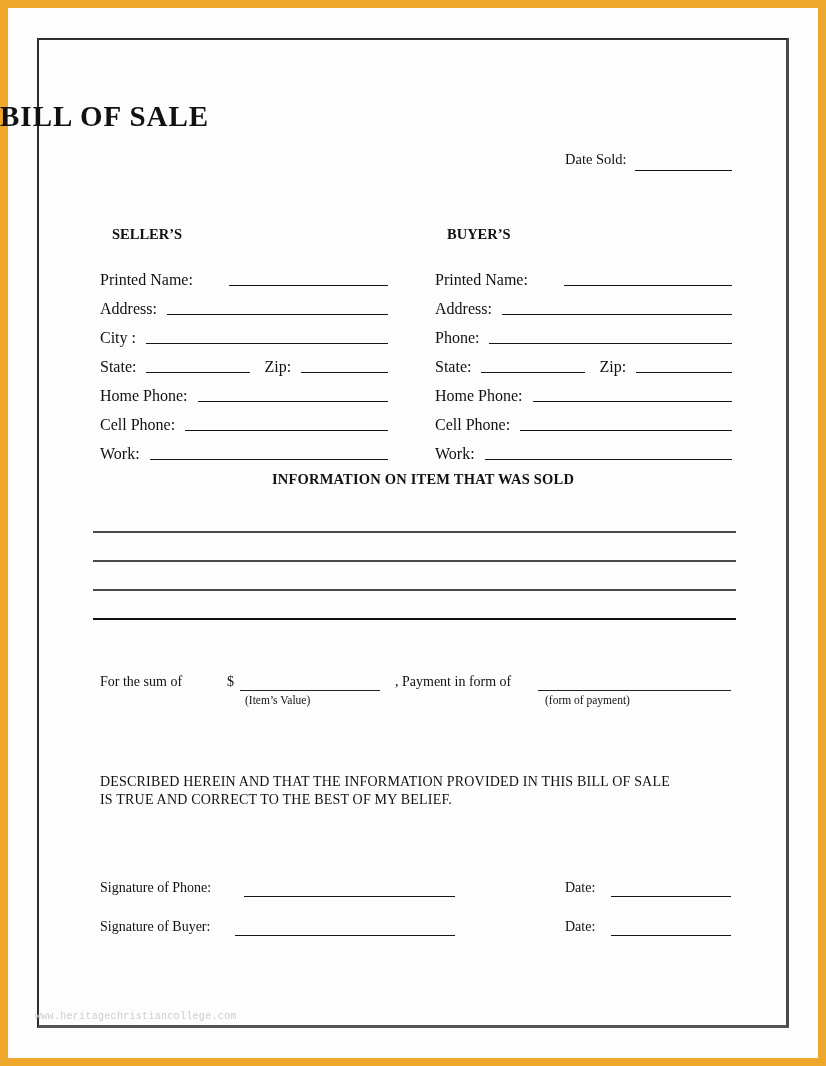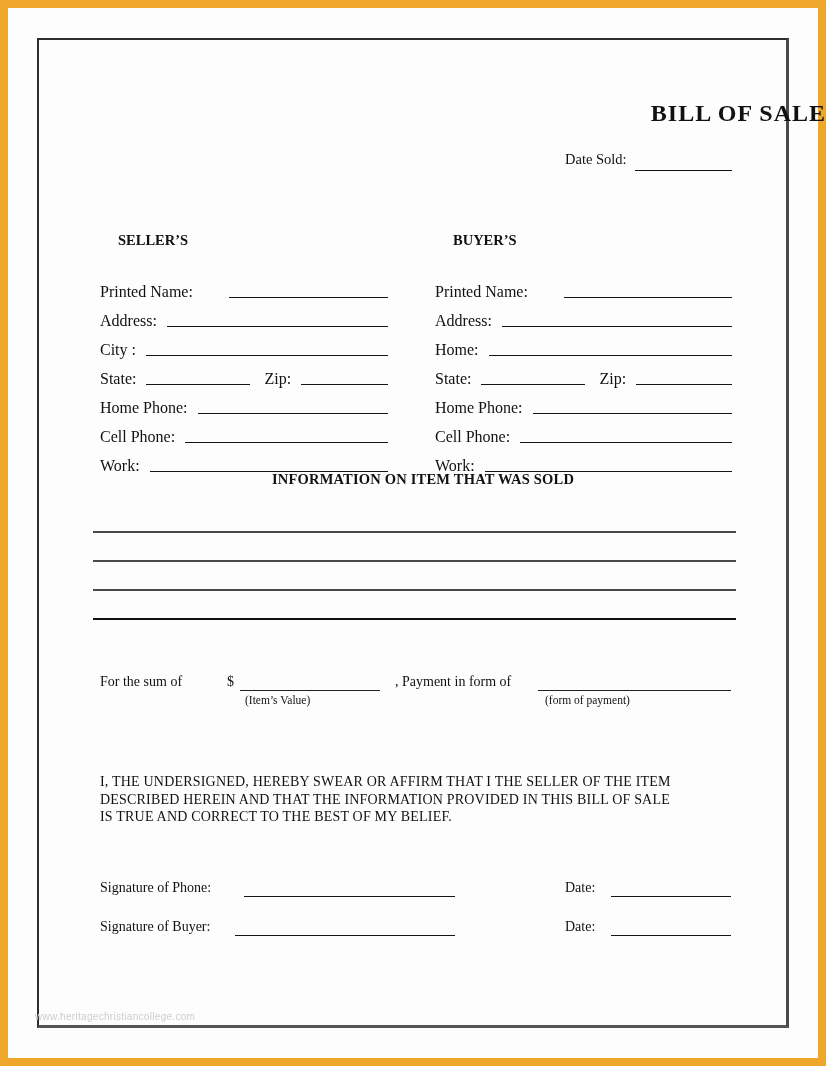--- a/index.html
+++ b/index.html
@@ -18,31 +18,31 @@
   .frame{
     position:absolute;left:37px;top:38px;width:752px;height:990px;
     box-sizing:border-box;
     border:2px solid #2E2E2E;
     border-right:3px solid #4A4A4A;
     border-bottom:3px solid #555;
     background:transparent;
   }
   .title{
     position:absolute;left:0;right:0;top:100px;
-    text-align:right;
-    font-size:24px;font-weight:bold;letter-spacing:1px;
+    text-align:left;
+    font-size:29px;font-weight:bold;letter-spacing:1px;
   }
   
   .date-sold{position:absolute;left:565px;top:151px;font-size:14.5px;}
   .date-sold-line{position:absolute;left:635px;top:170px;width:97px;border-bottom:1.6px solid #111;}
   
   .col{position:absolute;top:214px;}
   .col-left{left:100px;width:288px;}
   .col-right{left:435px;width:297px;}
-  .col-heading{margin:18px;height:22px;font-size:14.5px;font-weight:bold;}
+  .col-heading{margin:12px;height:22px;font-size:14.5px;font-weight:bold;}
   .frow{height:29px;display:flex;align-items:flex-end;font-size:16px;}
   .flabel{white-space:nowrap;}
   .fline{flex:1;border-bottom:1.4px solid #151515;margin:0 0 3px 10px;min-width:20px;}
   .fline.tab{margin-left:36px;}
   .fline.stateline{flex:0 0 104px;}
   .ziplabel{margin-left:14px;}
   
   .info-heading{
     position:absolute;left:0;right:0;top:471px;text-align:center;
     font-size:14.5px;font-weight:bold;letter-spacing:.2px;padding-left:20px;
@@ -74,21 +74,21 @@
   .date-label-1{left:565px;top:880px;}
   .date-label-2{left:565px;top:919px;}
   .sig-line{position:absolute;border-bottom:1.6px solid #151515;}
   .sig-seller-line{left:244px;top:896px;width:211px;}
   .sig-buyer-line{left:235px;top:935px;width:220px;}
   .sig-date-line-1{left:611px;top:896px;width:120px;}
   .sig-date-line-2{left:611px;top:935px;width:120px;}
   
   .watermark{
     position:absolute;left:35px;top:1011px;
-    font-family:Liberation Sans, sans-serif;
+    font-family:Liberation Mono, monospace;
     font-size:10px;color:#CDCDCD;letter-spacing:.3px;
   }
 </style>
 </head>
 <body>
 
 <div class="canvas">
   <div class="paper"></div>
   <div class="frame"></div>
 
@@ -135,21 +135,21 @@
     <h2 class="col-heading">BUYER’S</h2>
     <div class="frow">
       <span class="flabel">Printed Name:</span>
       <span class="fline tab"></span>
     </div>
     <div class="frow">
       <span class="flabel">Address:</span>
       <span class="fline"></span>
     </div>
     <div class="frow">
-      <span class="flabel">Home:</span>
+      <span class="flabel">Phone:</span>
       <span class="fline"></span>
     </div>
     <div class="frow">
       <span class="flabel">State:</span>
       <span class="fline stateline"></span>
       <span class="flabel ziplabel">Zip:</span>
       <span class="fline"></span>
     </div>
     <div class="frow">
       <span class="flabel">Home Phone:</span>
@@ -173,21 +173,20 @@
 
   <span class="sum-text sum-prefix">For the sum of</span>
   <span class="sum-text currency">$</span>
   <span class="sum-line1"></span>
   <span class="caption cap1">(Item’s Value)</span>
   <span class="sum-text payment-text">, Payment in form of</span>
   <span class="sum-line2"></span>
   <span class="caption cap2">(form of payment)</span>
 
   <div class="affirmation">
-    <div>I, THE UNDERSIGNED, HEREBY SWEAR OR AFFIRM THAT I THE SELLER OF THE ITEM</div>
     <div>DESCRIBED HEREIN AND THAT THE INFORMATION PROVIDED IN THIS BILL OF SALE</div>
     <div>IS TRUE AND CORRECT TO THE BEST OF MY BELIEF.</div>
   </div>
 
   <span class="sig-label sig-seller-label">Signature of Phone:</span>
   <span class="sig-line sig-seller-line"></span>
   <span class="sig-label date-label-1">Date:</span>
   <span class="sig-line sig-date-line-1"></span>
 
   <span class="sig-label sig-buyer-label">Signature of Buyer:</span>

